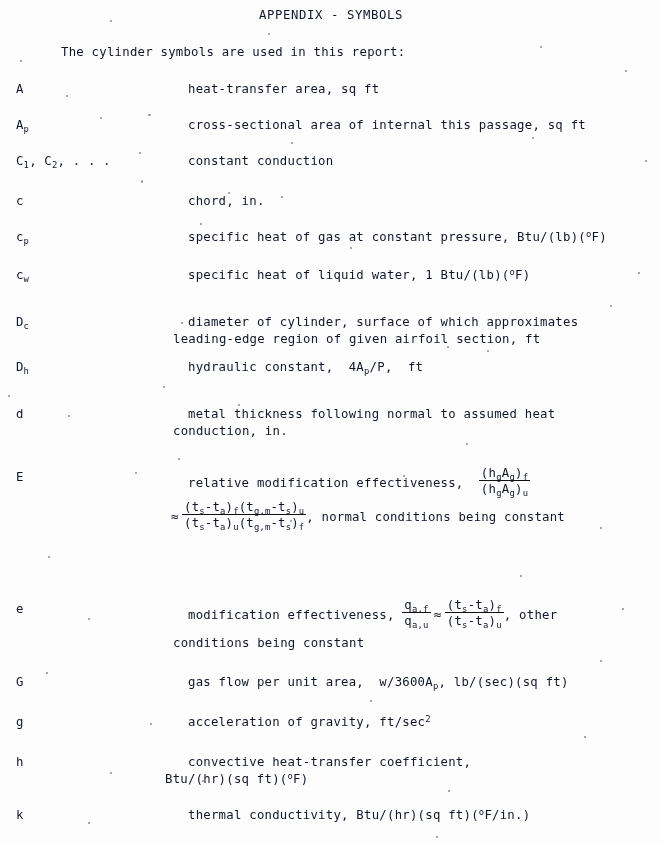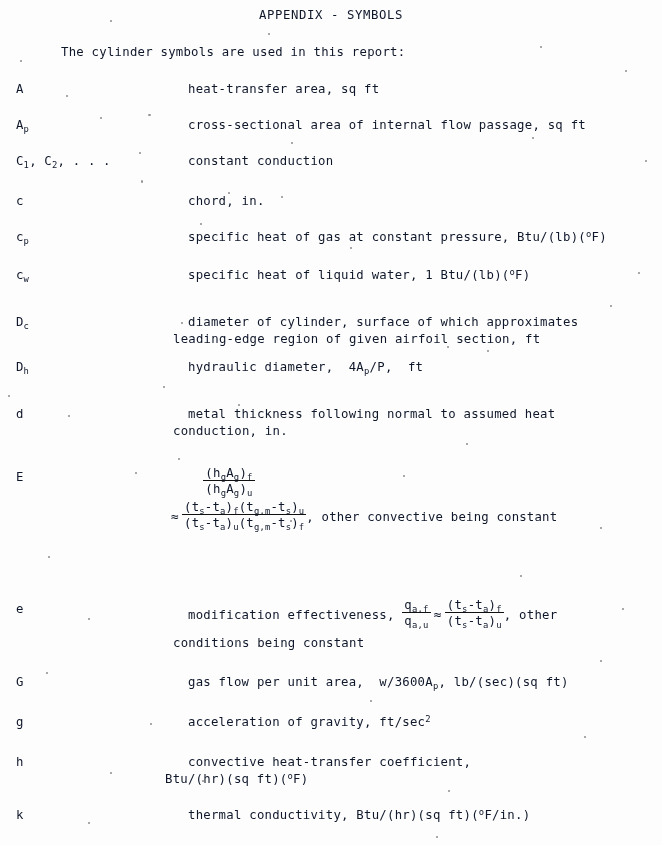--- a/index.html
+++ b/index.html
@@ -135,21 +135,21 @@
 
   <div class="entries">
 
     <div class="entry" style="top:82px;">
       <span class="sym">A</span>
       <span class="desc">heat-transfer area, sq ft</span>
     </div>
 
     <div class="entry" style="top:118px;">
       <span class="sym"><span>A</span><sub>p</sub></span>
-      <span class="desc">cross-sectional area of internal flow passage, sq ft</span>
+      <span class="desc">cross-sectional area of internal this passage, sq ft</span>
     </div>
 
     <div class="entry" style="top:154px;">
       <span class="sym"><span>C</span><sub>1</sub><span>, C</span><sub>2</sub><span>, . . .</span></span>
       <span class="desc">constant conduction</span>
     </div>
 
     <div class="entry" style="top:194px;">
       <span class="sym">c</span>
       <span class="desc">chord, in.</span>
@@ -166,34 +166,34 @@
     </div>
 
     <div class="entry" style="top:315px;">
       <span class="sym"><span>D</span><sub>c</sub></span>
       <span class="desc">diameter of cylinder, surface of which approximates</span>
       <span class="desc-cont" style="top:17px;text-align:center;">leading-edge region of given airfoil section, ft</span>
     </div>
 
     <div class="entry" style="top:360px;">
       <span class="sym"><span>D</span><sub>h</sub></span>
-      <span class="desc"><span>hydraulic diameter,  4A</span><sub>p</sub><span>/P,  ft</span></span>
+      <span class="desc"><span>hydraulic constant,  4A</span><sub>p</sub><span>/P,  ft</span></span>
     </div>
 
     <div class="entry" style="top:407px;">
       <span class="sym">d</span>
       <span class="desc">metal thickness following normal to assumed heat</span>
       <span class="desc-cont" style="top:17px;text-align:right;">conduction, in.</span>
     </div>
 
     <div class="entry" style="top:470px;">
       <span class="sym">E</span>
-      <span class="desc" style="top:-2px;"><span class="inline-math">&nbsp; <span class="frac"><span class="num">(h<sub>g</sub>A<sub>g</sub>)<sub>f</sub></span><span class="den">(h<sub>g</sub>A<sub>g</sub>)<sub>u</sub></span></span></span></span>
-
-      <span class="row-E-l2" style="top:32px;"><span class="approx">≈</span><span class="frac"><span class="num">(t<sub>s</sub>-t<sub>a</sub>)<sub>f</sub>(t<sub>g,m</sub>-t<sub>s</sub>)<sub>u</sub></span><span class="den">(t<sub>s</sub>-t<sub>a</sub>)<sub>u</sub>(t<sub>g,m</sub>-t<sub>s</sub>)<sub>f</sub></span></span><span>, other convective being constant</span></span>
+      <span class="desc" style="top:-2px;"><span>relative modification effectiveness,</span><span class="inline-math">&nbsp; <span class="frac"><span class="num">(h<sub>g</sub>A<sub>g</sub>)<sub>f</sub></span><span class="den">(h<sub>g</sub>A<sub>g</sub>)<sub>u</sub></span></span></span></span>
+
+      <span class="row-E-l2" style="top:32px;"><span class="approx">≈</span><span class="frac"><span class="num">(t<sub>s</sub>-t<sub>a</sub>)<sub>f</sub>(t<sub>g,m</sub>-t<sub>s</sub>)<sub>u</sub></span><span class="den">(t<sub>s</sub>-t<sub>a</sub>)<sub>u</sub>(t<sub>g,m</sub>-t<sub>s</sub>)<sub>f</sub></span></span><span>, normal conditions being constant</span></span>
     </div>
 
     <div class="entry" style="top:602px;">
       <span class="sym">e</span>
       <span class="desc" style="top:-2px;"><span>modification effectiveness,</span><span class="inline-math">&nbsp;<span class="frac"><span class="num">q<sub>a,f</sub></span><span class="den">q<sub>a,u</sub></span></span><span class="approx">≈</span><span class="frac"><span class="num">(t<sub>s</sub>-t<sub>a</sub>)<sub>f</sub></span><span class="den">(t<sub>s</sub>-t<sub>a</sub>)<sub>u</sub></span></span><span>,   other</span></span></span>
       <span class="desc-cont" style="top:34px;text-align:right;">conditions being constant</span>
     </div>
 
     <div class="entry" style="top:675px;">
       <span class="sym">G</span>

